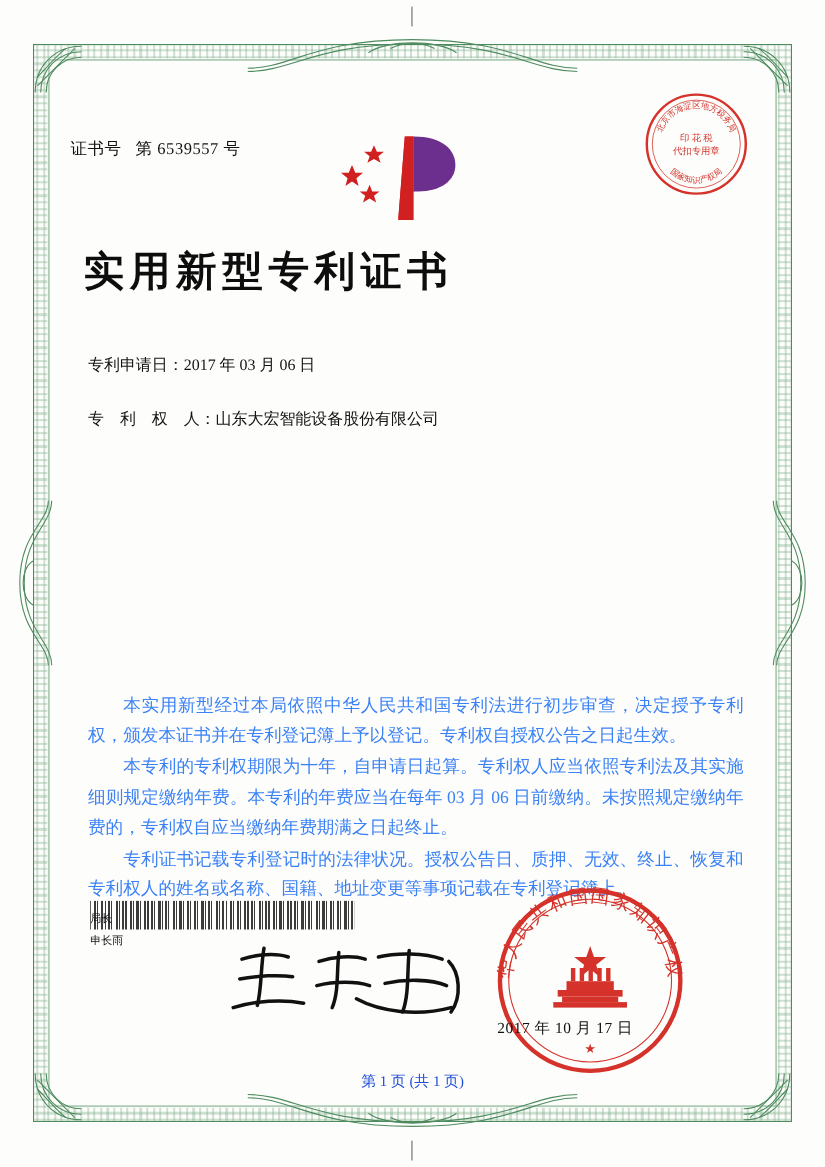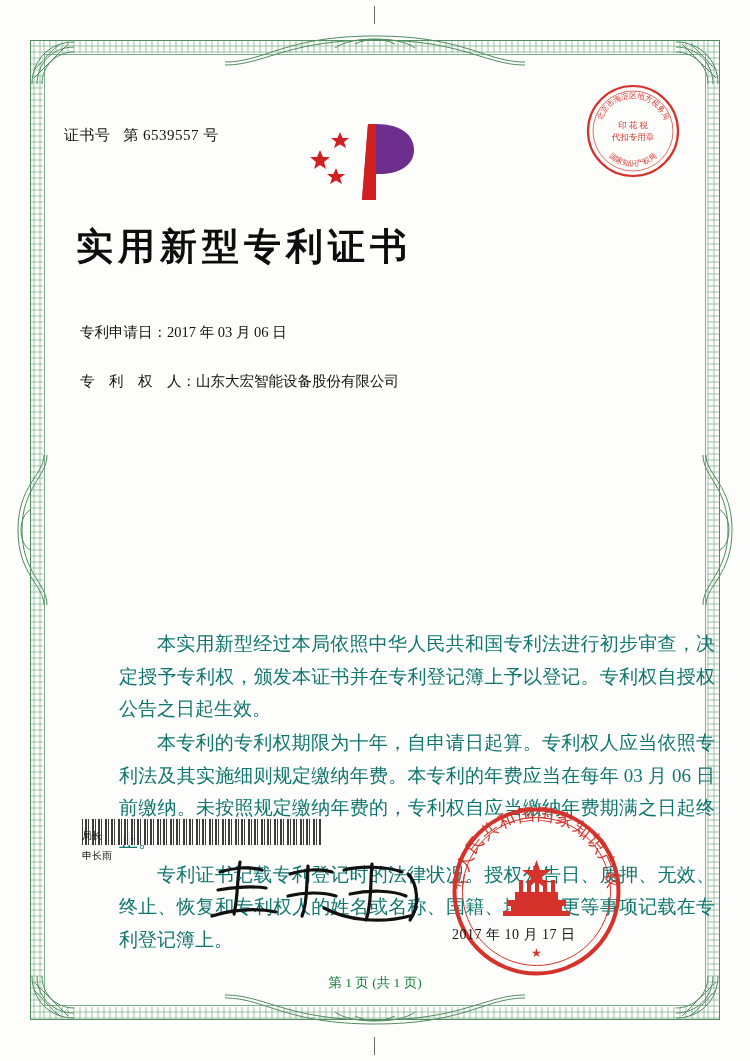--- a/index.html
+++ b/index.html
@@ -145,25 +145,24 @@
   }
   .field-value {
     display: inline-block;
   }
 
   .body-text {
     position: absolute;
     left: 36px;
     top: 574px;
     width: 596px;
-    font-size: 19px;
+    font-size: 16px;
     line-height: 1.72;
     text-align: justify;
-    color: #0f766e;
-    margin-left: 39px;
+    color: #3b82f6;
   }
   .body-text p {
     margin: 0 0 1px 0;
     text-indent: 2em;
   }
 
   .barcode {
     position: absolute;
     left: 38px;
     top: 765px;
@@ -213,21 +212,21 @@
     letter-spacing: 0.5px;
   }
 
   .page-no {
     position: absolute;
     left: 0;
     top: 920px;
     width: 662px;
     text-align: center;
     font-size: 13.5px;
-    color: #15803d;
+    color: #1d4ed8;
   }
 
   .tick-top, .tick-bottom {
     position: absolute;
     left: 374px;
     width: 1px;
     height: 18px;
     background: #6b6b6b;
   }
   .tick-top { top: 6px; }

